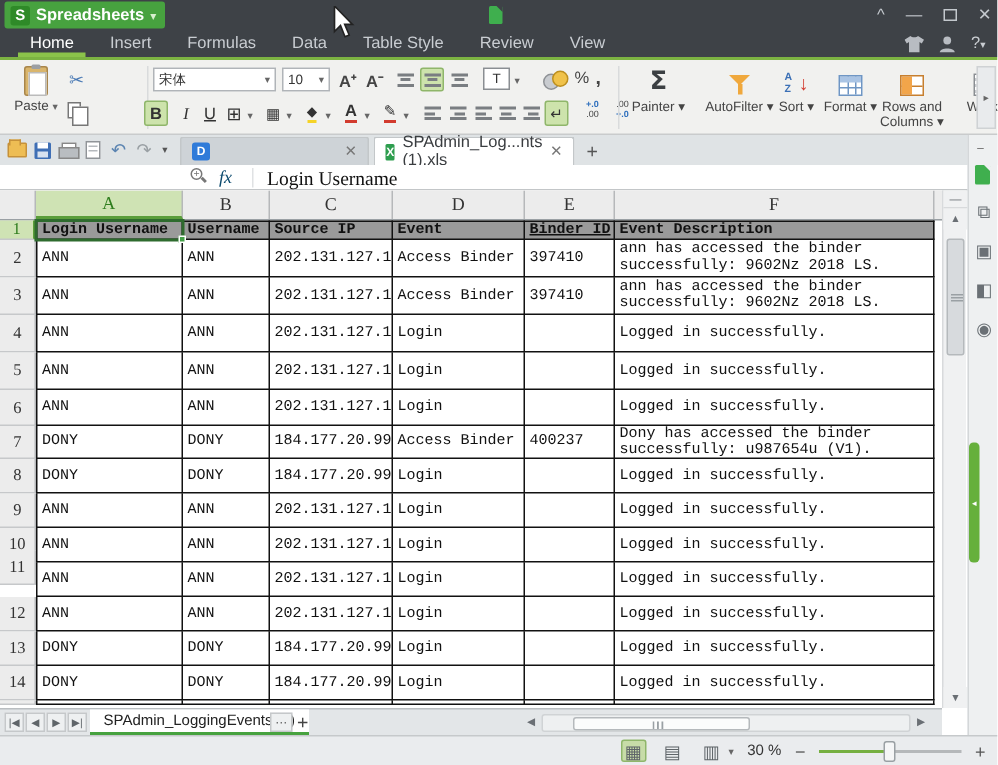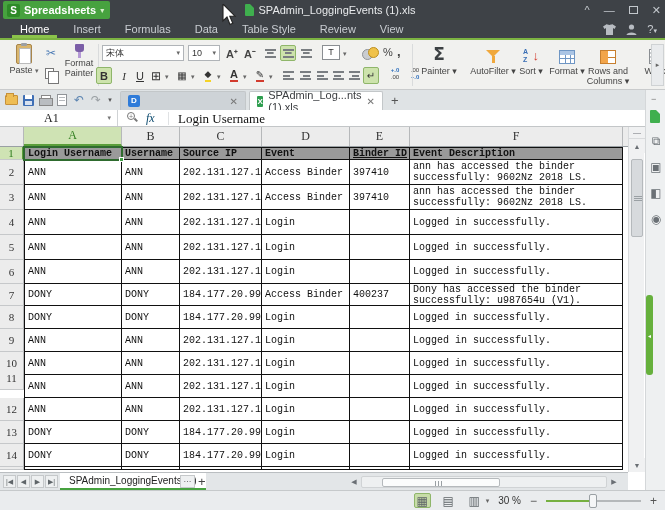--- a/index.html
+++ b/index.html
@@ -251,21 +251,20 @@
 <body>
 
 <div id="titlebar" class="abs">
   <div id="logo-chip">
     <span id="logo-s">S</span>
     <span class="appname">Spreadsheets</span>
     <span class="caret">▾</span>
   </div>
   <div id="title-center">
     <span id="title-file-icon"></span>
-    <span class="t">SPAdmin_LoggingEvents (1).xls</span>
   </div>
   <div id="win-controls">
     <span class="wc">^</span>
     <span class="wc">—</span>
     <span id="wc-max" class="wc"></span>
     <span class="wc">✕</span>
   </div>
 </div>
 
 <div id="menubar" class="abs">
@@ -295,24 +294,20 @@
 </div>
 <div id="green-line" class="abs"></div>
 
 <div id="ribbon" class="abs">
   <div id="paste-btn">
     <div id="paste-icon"></div>
     <div class="rlabel"><span>Paste</span> <span class="rcaret">▾</span></div>
   </div>
   <span id="cut-icon">✂</span>
   <span id="copy-icon"></span>
-  <div id="fp-btn">
-    <div id="fp-icon"></div>
-    <div class="rlabel">Format Painter</div>
-  </div>
   <div class="vsep" style="left:98px;"></div>
 
   <div id="fontname-box" class="inputbox">
     <span>宋体</span>
       <span class="rcaret">▾</span>
   </div>
   <div id="fontsize-box" class="inputbox">
     <span>10</span>
       <span class="rcaret">▾</span>
   </div>
@@ -452,24 +447,20 @@
   </div>
   <div class="doctab" id="doctab-xls">
     <span class="icon-xls">X</span>
     <span>SPAdmin_Log...nts (1).xls</span>
     <span class="tclose">✕</span>
   </div>
   <span id="newtab-btn">+</span>
 </div>
 
 <div id="formulabar" class="abs">
-  <div id="namebox">
-    <span class="ref">A1</span>
-    <span class="caret">▾</span>
-  </div>
   <span id="magnifier-icon">
       <span class="lens">+</span>
       <span class="handle"></span>
     </span>
   <span id="fx-label">fx</span>
   <span id="fb-sep"></span>
   <span id="formula-value">Login Username</span>
 </div>
 
 <div id="grid" class="abs">

